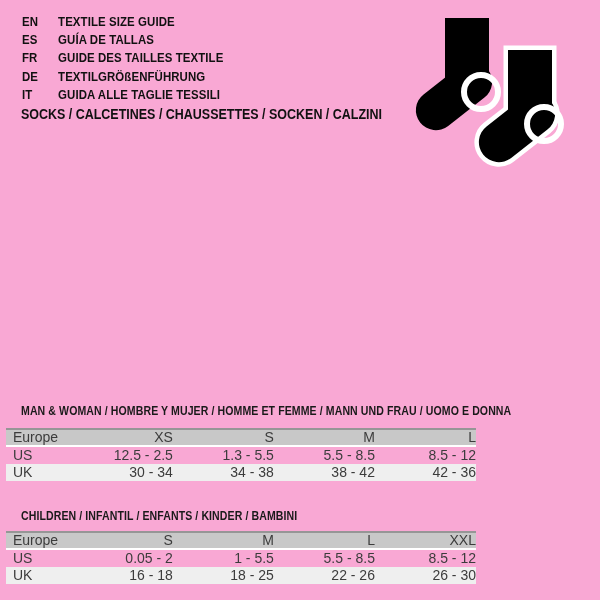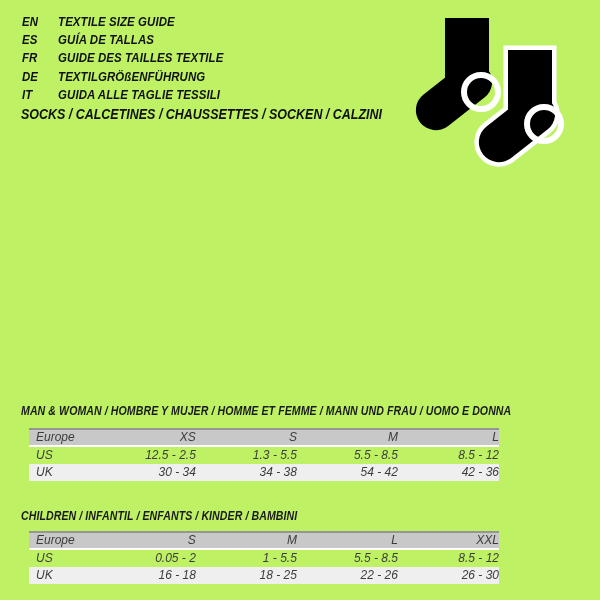--- a/index.html
+++ b/index.html
@@ -1,21 +1,21 @@
 <!DOCTYPE html>
 <html><head>
 <meta charset="utf-8">
 <style>
   html,body{margin:0;padding:0;}
   body{
     width:600px;height:600px;background:#ffffff;position:relative;overflow:hidden;
     font-family:"Liberation Sans",sans-serif;
     -webkit-font-smoothing:antialiased;
   }
-  .canvas{position:absolute;inset:0;background:#bef264;font-style:italic;}
+  .canvas{position:absolute;inset:0;background:#f9a8d4;}
 
   
   .lang-block{position:absolute;left:22px;top:12px;color:#111;}
   .lang-row{display:flex;height:18.4px;align-items:center;font-size:13px;font-weight:bold;
             transform:scaleX(0.88);transform-origin:left center;white-space:nowrap;}
   .lang-code{width:41px;flex:0 0 41px;}
   .lang-label{letter-spacing:0.1px;}
 
   
   .category-line{position:absolute;left:21px;top:106px;font-size:14.5px;font-weight:bold;color:#111;
@@ -23,22 +23,22 @@
 
   
   .socks-svg{position:absolute;left:400px;top:8px;}
 
   
   .tbl-title{position:absolute;left:21px;font-size:12px;font-weight:bold;color:#1a1a1a;
              transform:scaleX(0.88);transform-origin:left top;white-space:nowrap;letter-spacing:0.1px;}
   .tbl-title.t1{top:404px;}
   .tbl-title.t2{top:509px;}
 
-  table.size-table{position:absolute;left:29px;width:470px;border-collapse:collapse;table-layout:fixed;
-                   font-size:12px;color:#3c3c3c;}
+  table.size-table{position:absolute;left:6px;width:470px;border-collapse:collapse;table-layout:fixed;
+                   font-size:14px;color:#3c3c3c;}
   table.size-table.t1{top:428px;}
   table.size-table.t2{top:531px;}
   .size-table col.c-region{width:14%;}
   .size-table col.c-size{width:21.5%;}
   .size-table thead th{
     background:#c8c8c8;border-top:2px solid #969696;border-bottom:2px solid #ffffff;
     height:15px;line-height:15px;font-weight:normal;text-align:right;padding:0;
   }
   .size-table tbody td{height:17px;line-height:17px;text-align:right;padding:0;}
   .size-table thead th:first-child,
@@ -118,21 +118,21 @@
         <td>US</td>
         <td>12.5 - 2.5</td>
         <td>1.3 - 5.5</td>
         <td>5.5 - 8.5</td>
         <td>8.5 - 12</td>
       </tr>
       <tr class="row-alt">
         <td>UK</td>
         <td>30 - 34</td>
         <td>34 - 38</td>
-        <td>54 - 42</td>
+        <td>38 - 42</td>
         <td>42 - 36</td>
       </tr>
     </tbody>
   </table>
 
   <div class="tbl-title t2">CHILDREN / INFANTIL / ENFANTS / KINDER / BAMBINI</div>
   <table class="size-table t2">
     <colgroup>
       <col class="c-region">
         <col class="c-size">

